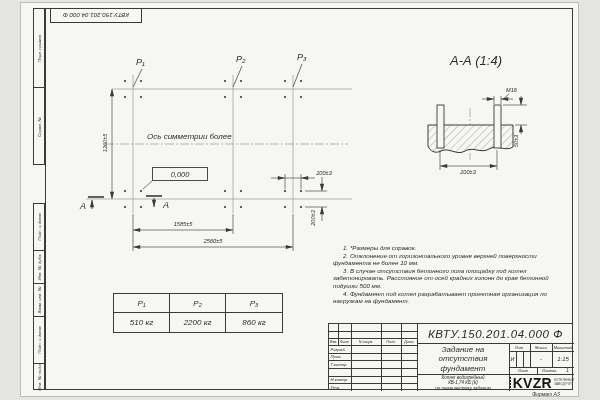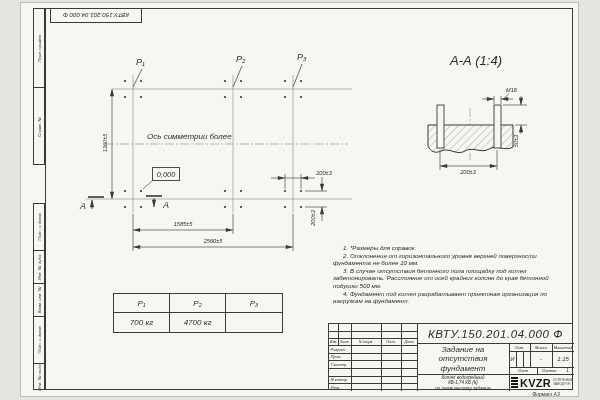--- a/index.html
+++ b/index.html
@@ -14,21 +14,21 @@
   .dim{font-size:5.6px;width:30px;text-align:center;}
   .rot{transform:rotate(-90deg);transform-origin:center;}
   .stamp-box{position:absolute;left:50px;top:8px;width:92px;height:15px;border:1px solid #3a3a3a;
              box-sizing:border-box;display:flex;align-items:center;justify-content:center;}
   .stamp-box span{transform:rotate(180deg);font-size:6.2px;font-style:italic;white-space:nowrap;}
   .vstrip{position:absolute;width:12px;border:1px solid #3a3a3a;box-sizing:border-box;}
   .vcell{position:relative;border-bottom:1px solid #3a3a3a;}
   .vcell:last-child{border-bottom:none;}
   .vcell span{position:absolute;left:50%;top:50%;transform:translate(-50%,-50%) rotate(-90deg);
               font-size:4.4px;font-style:italic;white-space:nowrap;}
-  .level-box{position:absolute;left:152px;top:167px;width:28px;height:14px;border:1px solid #4a4a4a;
+  .level-box{position:absolute;left:152px;top:167px;width:56px;height:14px;border:1px solid #4a4a4a;
              box-sizing:border-box;display:flex;align-items:center;justify-content:center;
              font-size:7.4px;font-style:italic;background:#f6f6f3;}
   .ptable{position:absolute;left:113px;top:293px;width:170px;height:40px;border:1.2px solid #3a3a3a;
           box-sizing:border-box;display:grid;grid-template-columns:1fr 1fr 1fr;grid-template-rows:1fr 1fr;}
   .ptable div{border-right:1px solid #3a3a3a;border-bottom:1px solid #3a3a3a;display:flex;
               align-items:center;justify-content:center;font-style:italic;font-size:8px;}
   .ptable div:nth-child(3n){border-right:none;}
   .ptable div:nth-child(n+4){border-bottom:none;}
   .notes{position:absolute;left:333px;top:244px;width:233px;}
   .notes p{margin:0;font-size:6.2px;line-height:7.6px;font-style:italic;text-indent:10px;}
@@ -44,21 +44,21 @@
           font-size:11.5px;font-style:italic;letter-spacing:0.6px;}
   .tb-title{position:absolute;left:88px;top:20px;width:92px;height:30px;display:flex;flex-direction:column;
             align-items:center;justify-content:center;font-size:8px;line-height:9.4px;font-style:italic;}
   .tb-sub{position:absolute;left:88px;top:50px;width:92px;height:17px;border-top:1px solid #3a3a3a;
           box-sizing:border-box;display:flex;flex-direction:column;align-items:center;justify-content:center;
           font-size:4.5px;line-height:5.2px;font-style:italic;}
   .logo{position:absolute;left:181px;top:50px;width:64px;height:17px;display:flex;align-items:center;
         justify-content:center;gap:2px;}
   .logo-mark{width:7px;height:11px;background:#151515;
              background-image:linear-gradient(#151515 2px,#f6f6f3 2px,#f6f6f3 3px,#151515 3px,#151515 5px,#f6f6f3 5px,#f6f6f3 6px,#151515 6px,#151515 8px,#f6f6f3 8px,#f6f6f3 9px,#151515 9px);}
-  .logo-word{font-weight:bold;font-size:11px;letter-spacing:0.3px;color:#151515;}
+  .logo-word{font-weight:bold;font-size:14px;letter-spacing:0.3px;color:#151515;}
   .logo-cap{display:flex;flex-direction:column;font-size:3.2px;line-height:3.8px;color:#444;}
 </style>
 </head>
 <body>
 
 <div class="stage">
   <div class="sheet"></div>
   <div class="frame"></div>
 
   <div class="stamp-box">
@@ -189,22 +189,23 @@
 
   <div class="lbl" style="left:450px;top:53px;font-size:13px;">А-А (1:4)</div>
   <div class="lbl" style="left:506px;top:87px;font-size:5.6px;">М16</div>
   <div class="lbl dim rot" style="left:501px;top:138px;">50±3</div>
   <div class="lbl dim" style="left:453px;top:169px;">200±3</div>
 
   <div class="ptable">
     <div>Р₁</div>
     <div>Р₂</div>
     <div>Р₃</div>
-    <div>700 кг</div>
-    <div>4700 кг</div>
+    <div>510 кг</div>
+    <div>2200 кг</div>
+    <div>860 кг</div>
   </div>
 
   <div class="notes">
     <p>1. *Размеры для справок.</p>
     <p>2. Отклонение от горизонтального уровня верхней поверхности фундамента не более 10 мм.</p>
     <p>3. В случае отсутствия бетонного пола площадку под котел забетонировать. Расстояние от осей крайних колонн до края бетонной подушки 500 мм.</p>
     <p>4. Фундамент под котел разрабатывает проектная организация по нагрузкам на фундамент.</p>
   </div>
 
   <div class="tb">

